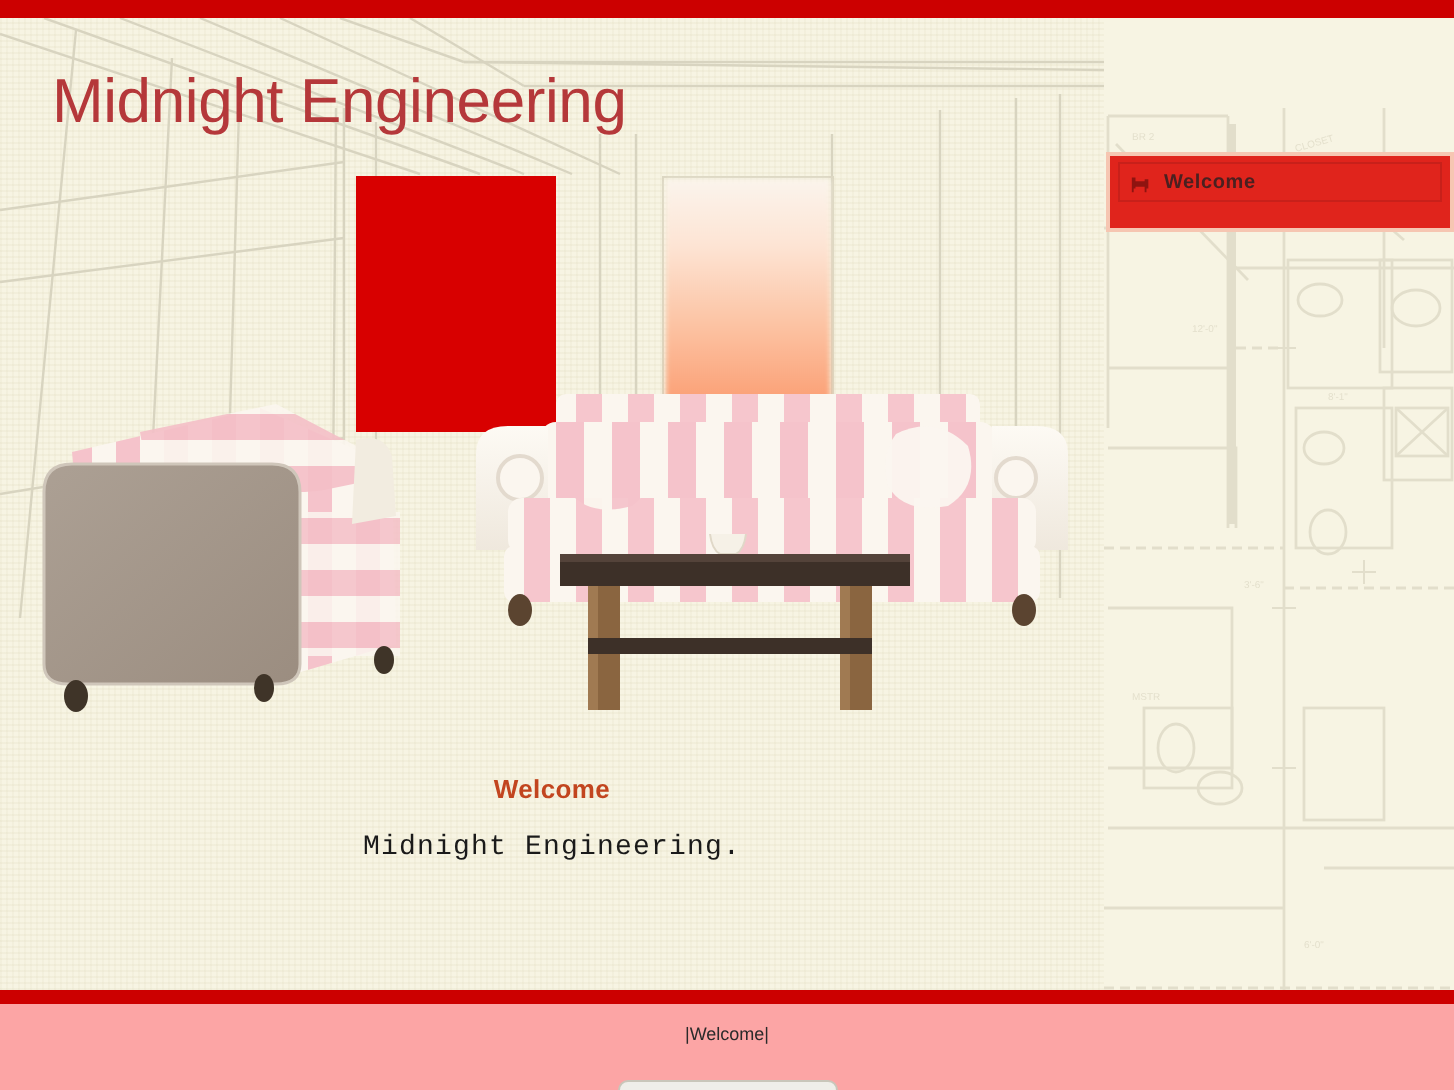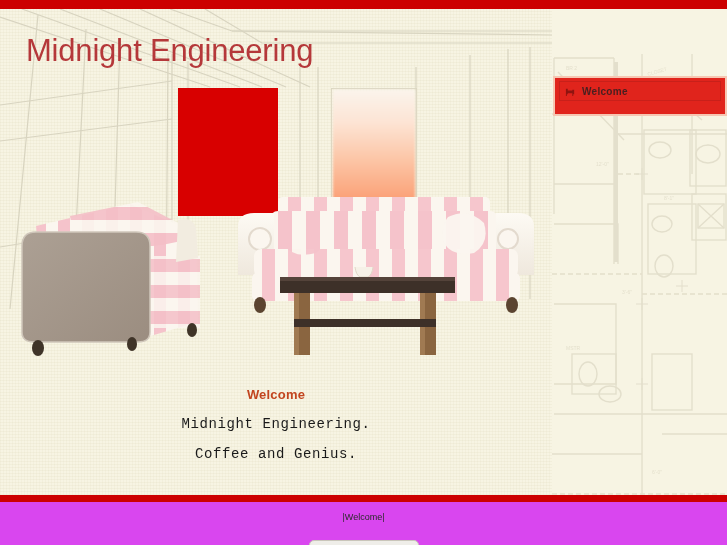--- a/index.html
+++ b/index.html
@@ -91,21 +91,21 @@
 
   
   #bottom-bar{
     position:absolute; left:0; top:495px; width:727px; height:7px;
     background:#cc0000;
   }
 
   
   #footer{
     position:absolute; left:0; top:502px; width:727px; height:43px;
-    background:#d946ef; text-align:center;
+    background:#fca5a5; text-align:center;
   }
   #footer-links{
     margin-top:10px; font-size:9px; color:#2a2a2a;
   }
   #footer-widget{
     position:absolute; left:50%; transform:translateX(-50%);
     top:38px; width:110px; height:22px;
     background:#efeee9; border:1px solid #c9c6ba; border-radius:5px;
   }
 </style>
@@ -237,21 +237,20 @@
     <rect x="140" y="26" width="16" height="62" fill="#8a6540"></rect>
     <rect x="14" y="26" width="5" height="62" fill="#a07a52"></rect>
     <rect x="140" y="26" width="5" height="62" fill="#a07a52"></rect>
 
     <rect x="14" y="52" width="142" height="8" fill="#3d3028"></rect>
   </svg>
 
   <div id="welcome-block">
     <div id="welcome-heading">Welcome</div>
     <div class="mono-line">Midnight Engineering.</div>
-    <div class="mono-line">Coffee and Genius.</div>
   </div>
 </div>
 
 <div id="right-col">
 
   <svg id="blueprint" viewBox="0 0 175 441">
     <g stroke="#cfcab4" fill="none" stroke-width="1.4">
 
       <path d="M2 4 H62 M2 4 V160 M62 4 V210"></path>
       <rect x="62" y="8" width="4" height="200" fill="#cfcab4" stroke="none"></rect>

